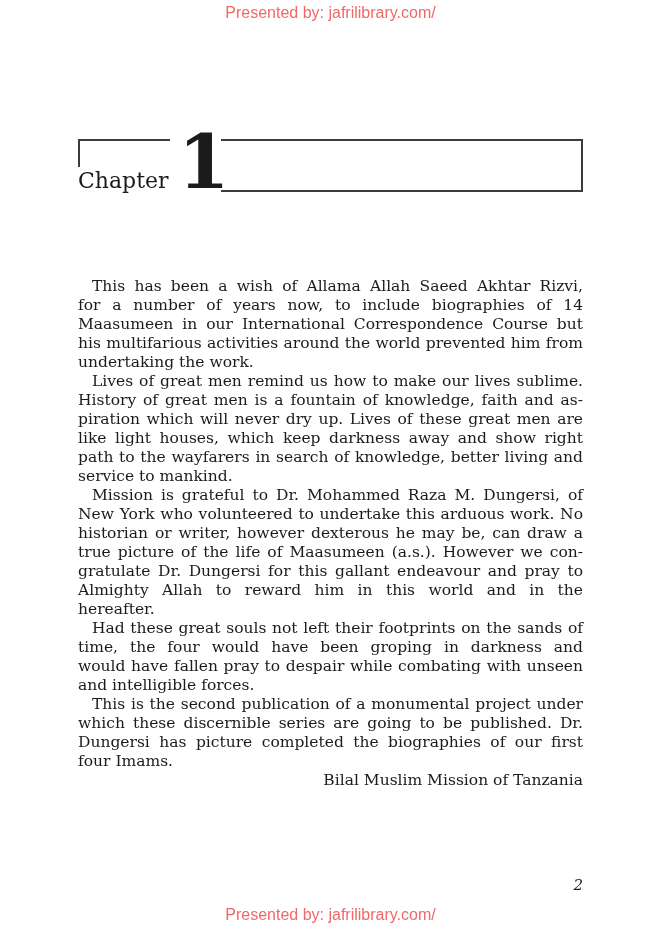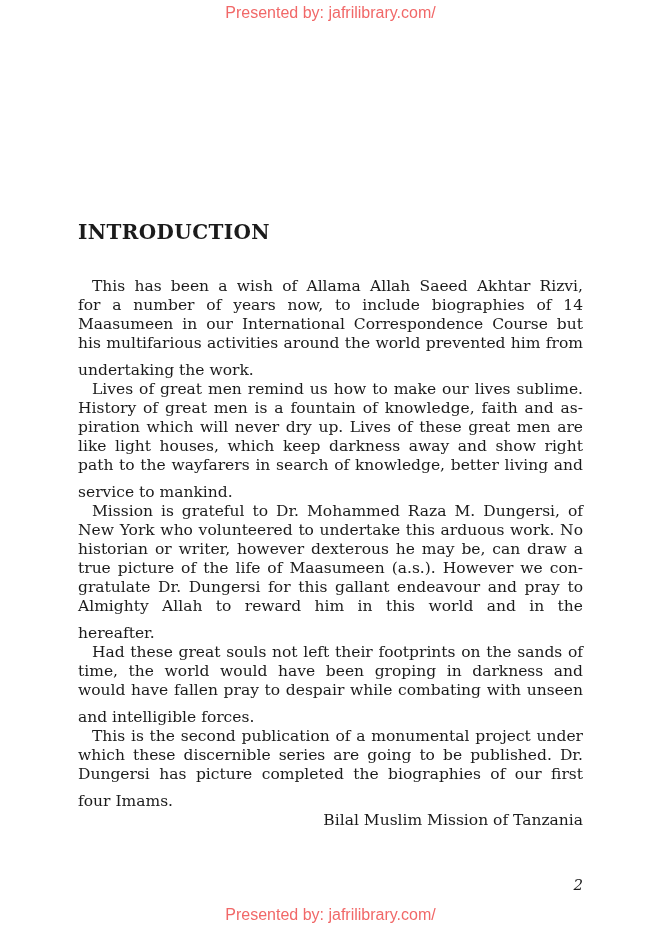--- a/index.html
+++ b/index.html
@@ -74,39 +74,44 @@
     width: 505px;
     font-size: 15.5px;
     line-height: 19px;
   }
   .line {
     text-align: justify;
     text-align-last: justify;
     white-space: normal;
   }
   .line.first { text-indent: 14px; }
-  .line.last { text-align-last: left; margin-top: 8px; }
+  .line.last { text-align-last: left; }
   .signature { text-align: right; }
 
   .page-number {
     position: absolute;
     right: 78px; top: 876px;
     font-style: italic;
     font-size: 15px;
   }
 </style>
 </head>
 <body>
 
 <div class="page">
 
   <div class="watermark top" style="color: rgb(241, 104, 104);">Presented by: jafrilibrary.com/</div>
 
+  <div class="chapter-block">
+    <div class="ch-left-rule"></div>
+    <span class="ch-label">Chapter</span>
+    <span class="ch-number">1</span>
+    <div class="ch-right-box"></div>
+  </div>
 
-  <div class="section-title">INTRODUCTION</div>
 
   <div class="body-col">
     <div>
         <div class="para">
           <div class="line first">This has been a wish of Allama Allah Saeed Akhtar Rizvi,</div>
           <div class="line">for a number of years now, to include biographies of 14</div>
           <div class="line">Maasumeen in our International Correspondence Course but</div>
           <div class="line">his multifarious activities around the world prevented him from</div>
           <div class="line last">undertaking the work.</div>
         </div>
@@ -122,21 +127,21 @@
           <div class="line first">Mission is grateful to Dr. Mohammed Raza M. Dungersi, of</div>
           <div class="line">New York who volunteered to undertake this arduous work. No</div>
           <div class="line">historian or writer, however dexterous he may be, can draw a</div>
           <div class="line">true picture of the life of Maasumeen (a.s.). However we con-</div>
           <div class="line">gratulate Dr. Dungersi for this gallant endeavour and pray to</div>
           <div class="line">Almighty Allah to reward him in this world and in the</div>
           <div class="line last">hereafter.</div>
         </div>
         <div class="para">
           <div class="line first">Had these great souls not left their footprints on the sands of</div>
-          <div class="line">time, the world would have been groping in darkness and</div>
+          <div class="line">time, the four would have been groping in darkness and</div>
           <div class="line">would have fallen pray to despair while combating with unseen</div>
           <div class="line last">and intelligible forces.</div>
         </div>
         <div class="para">
           <div class="line first">This is the second publication of a monumental project under</div>
           <div class="line">which these discernible series are going to be published. Dr.</div>
           <div class="line">Dungersi has picture completed the biographies of our first</div>
           <div class="line last">four Imams.</div>
         </div>
       </div>

